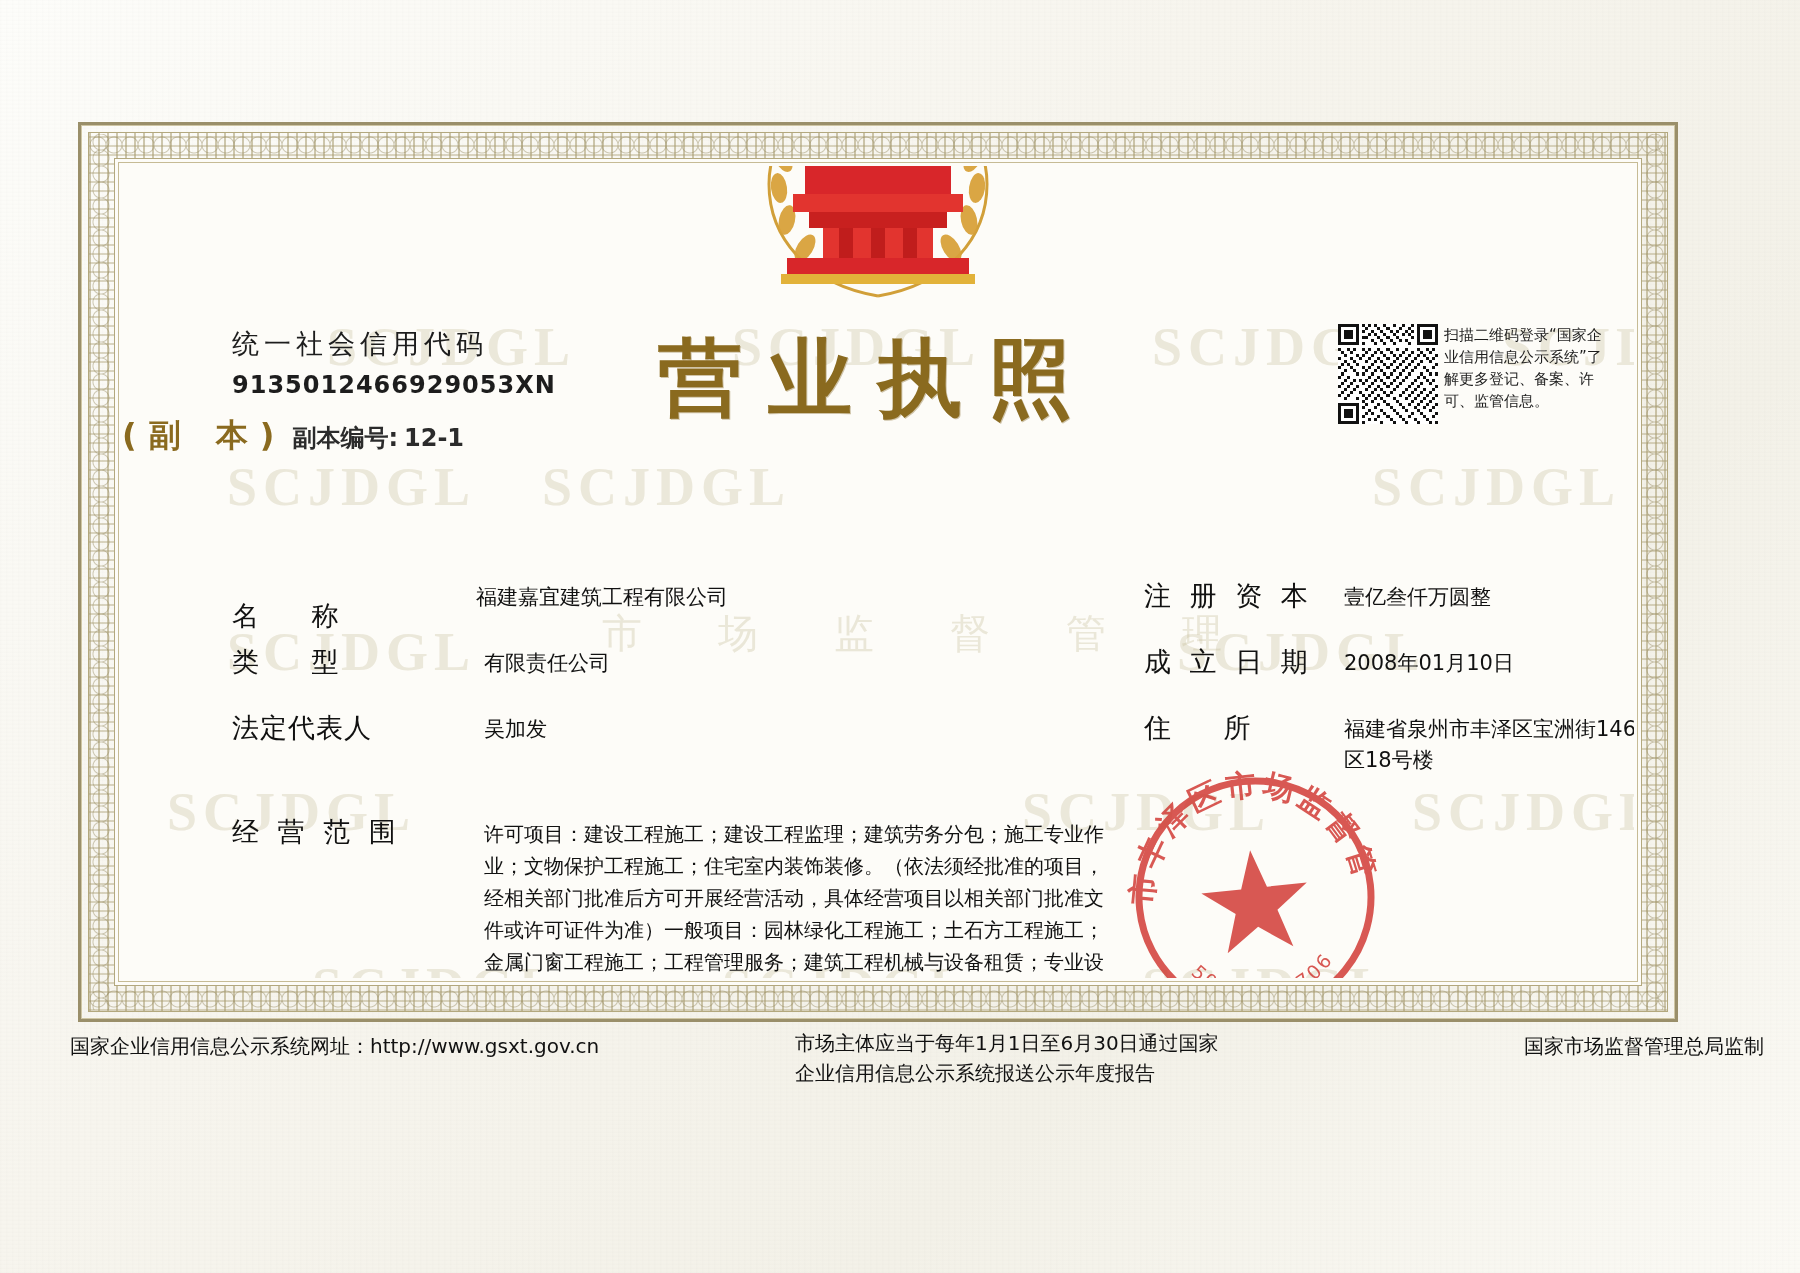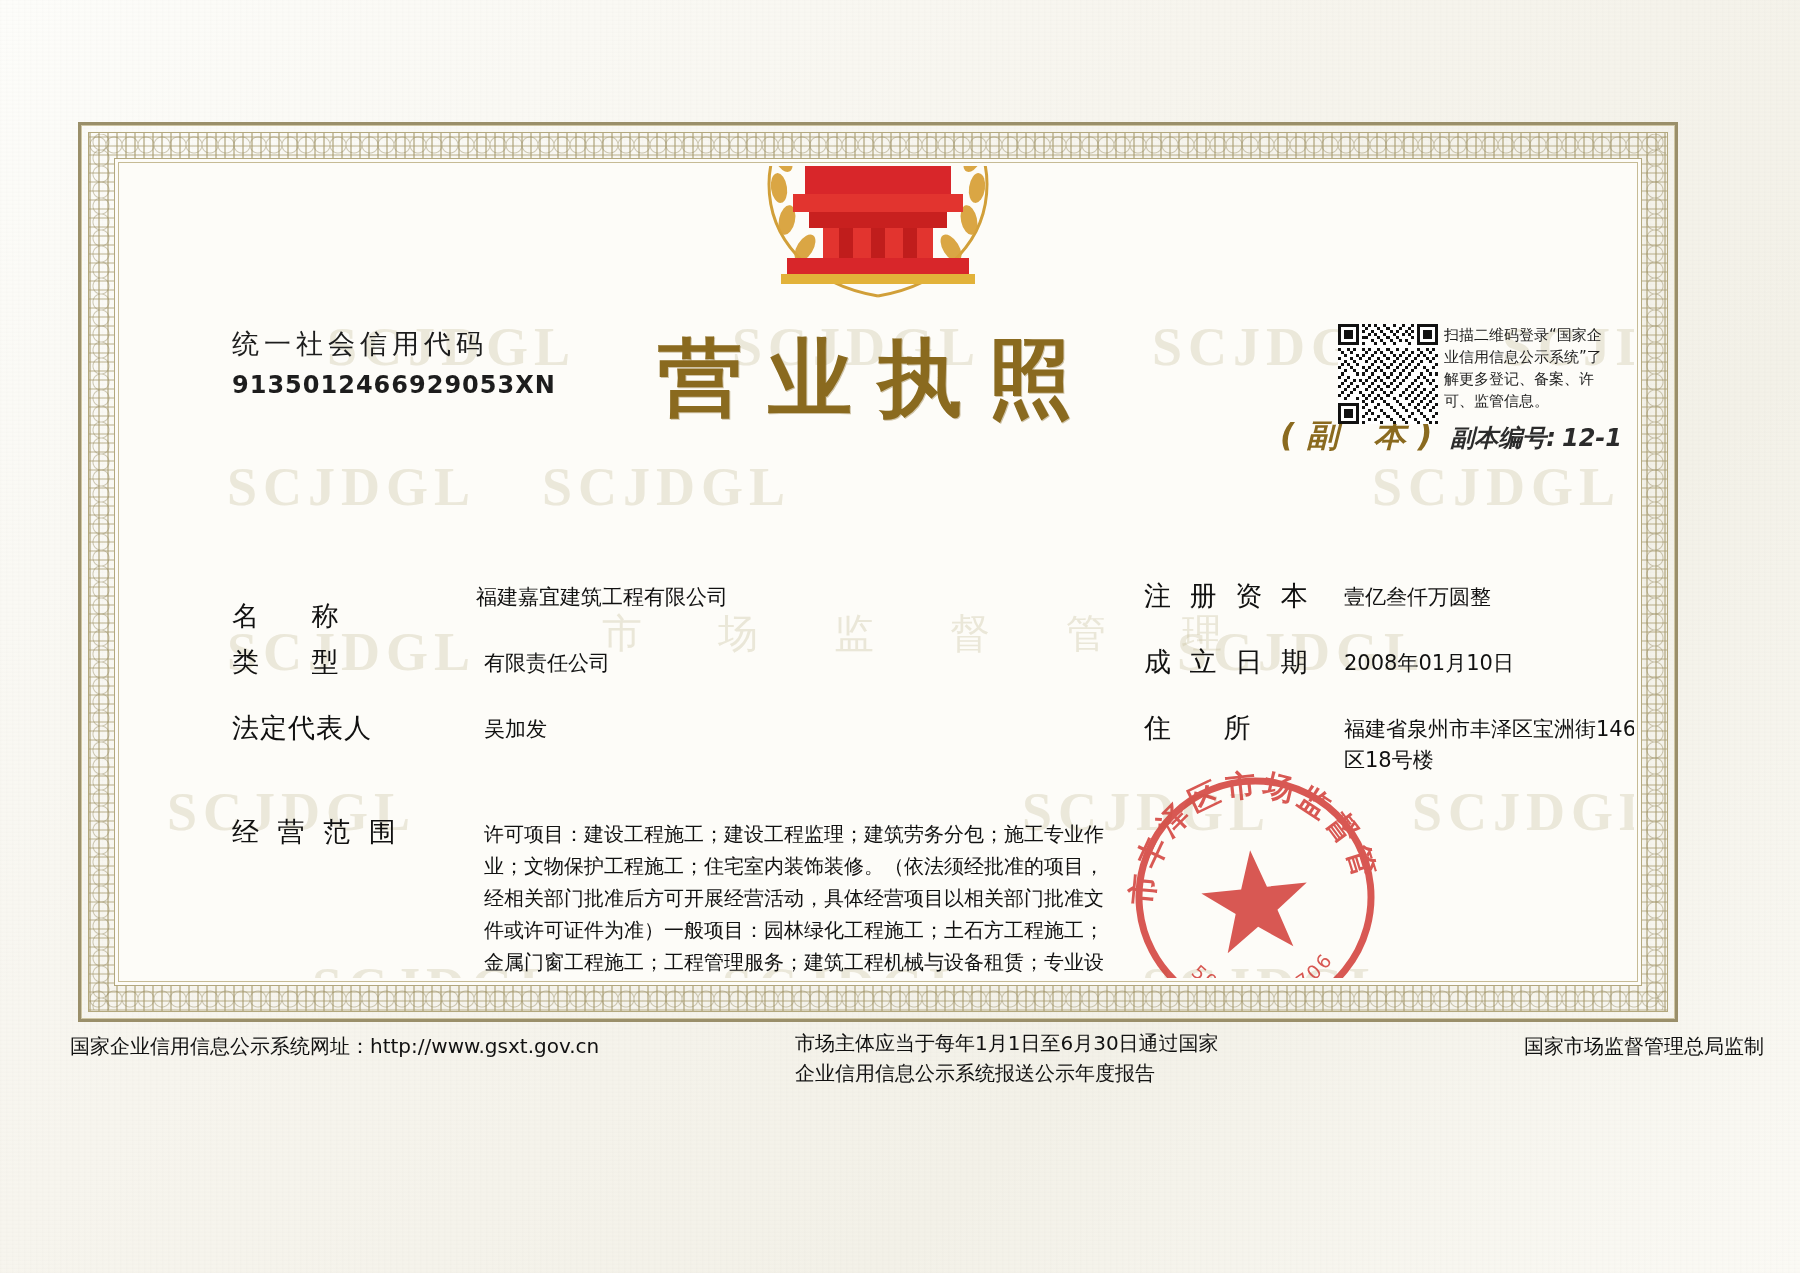--- a/index.html
+++ b/index.html
@@ -113,25 +113,24 @@
     font-family:"DejaVu Sans","Liberation Sans",sans-serif;
     font-weight:bold;
     font-size:84px;
     letter-spacing:26px;
     color:#8a6a1f;
     text-shadow:1px 1px 0 rgba(120,90,20,0.35);
     margin-top:26px;
   }
   .subtitle-row{
     position:absolute;
-    top:248px;left:0;right:12px;
-    text-align:right;
+    top:248px;left:0;right:0;
+    text-align:left;
     color:#8a6a1f;
     font-weight:bold;
-    font-style:italic;
   }
   .subtitle-fu{
     font-size:32px;letter-spacing:12px;
   }
   .subtitle-no{
     font-size:24px;color:#2b2b2b;font-weight:bold;margin-left:6px;
     font-family:"DejaVu Sans","Liberation Sans",sans-serif;
   }
 
   .credit-code-label{

